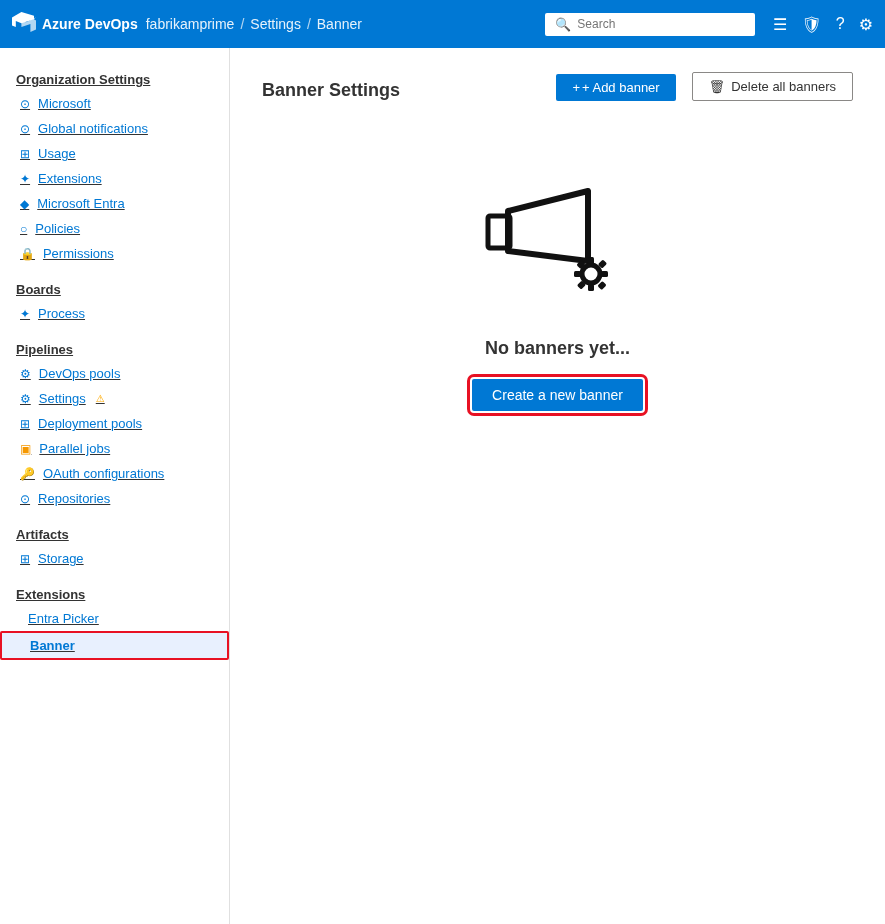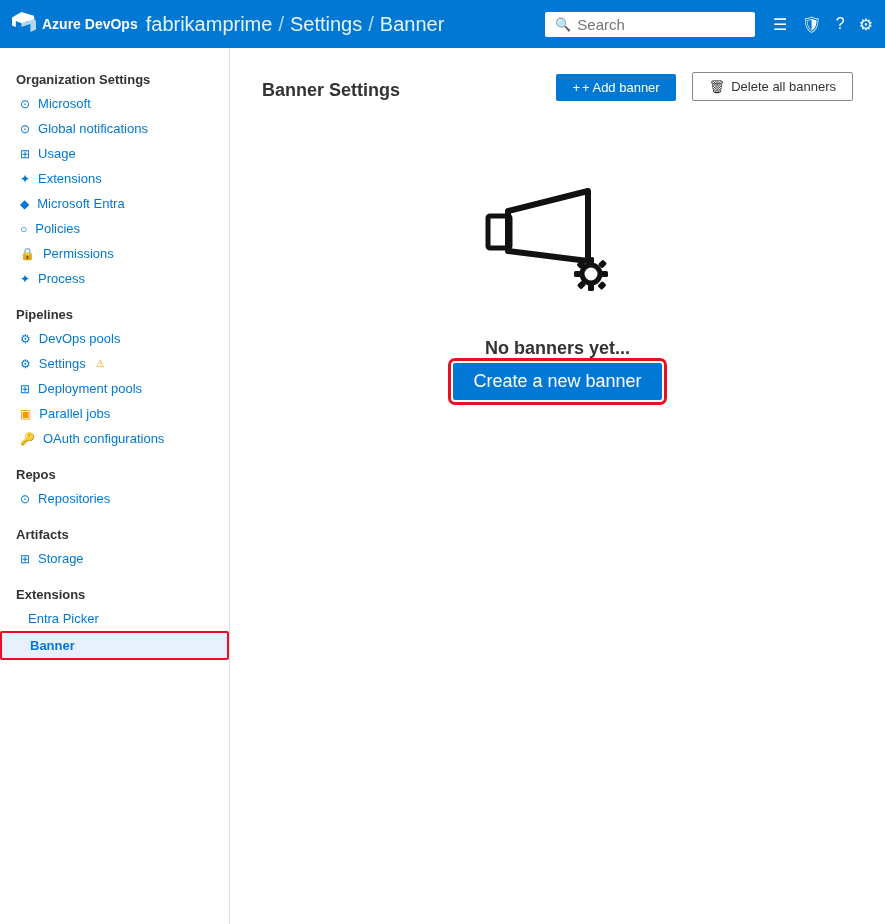--- a/index.html
+++ b/index.html
@@ -5,39 +5,40 @@
     * { box-sizing: border-box; margin: 0; padding: 0; }
     body { font-family: 'Segoe UI', Tahoma, Geneva, Verdana, sans-serif; font-size: 13px; color: #333; background: #fff; display: flex; flex-direction: column; height: 924px; width: 885px; overflow: hidden; }
 
     
     .topnav {
       display: flex; align-items: center; height: 48px;
       background: #0078d4; padding: 0 12px; gap: 8px; flex-shrink: 0;
     }
     .topnav-logo { display: flex; align-items: center; gap: 6px; color: #fff; font-weight: 600; font-size: 14px; }
     .logo-icon { width: 24px; height: 24px; }
-    .topnav-breadcrumb { color: rgba(255,255,255,0.9); font-size: 20px; display: flex; align-items: center; gap: 6px; }
+    .topnav-breadcrumb { color: rgba(255,255,255,0.9); font-size: 14px; display: flex; align-items: center; gap: 6px; }
     .topnav-breadcrumb span { color: rgba(255,255,255,0.7); }
     .topnav-search {
       margin-left: auto; display: flex; align-items: center;
       background: #fff; border-radius: 2px; padding: 4px 10px; gap: 6px;
       width: 210px;
     }
-    .topnav-search input { border: none; outline: none; font-size: 15px; width: 100%; color: #333; }
+    .topnav-search input { border: none; outline: none; font-size: 12px; width: 100%; color: #333; }
     .topnav-icons { display: flex; align-items: center; gap: 14px; margin-left: 10px; }
     .topnav-icon { color: #fff; font-size: 16px; cursor: pointer; }
 
     
     .layout { display: flex; flex: 1; overflow: hidden; }
 
     
     .sidebar {
       width: 230px; flex-shrink: 0; background: #fff;
       border-right: 1px solid #e0e0e0; overflow-y: auto;
       padding: 8px 0;
+      text-decoration: underline;
     }
     .sidebar-section-title {
       font-weight: 700; font-size: 13px; color: #333;
       padding: 10px 16px 4px 16px; margin-top: 6px;
     }
     .sidebar-item {
       display: flex; align-items: center; gap: 8px;
       padding: 5px 16px 5px 20px; cursor: pointer; color: #0078d4;
       font-size: 13px; text-decoration: none;
     }
@@ -62,24 +63,24 @@
       padding: 6px 16px; cursor: pointer; font-size: 13px;
       border-radius: 2px; display: flex; align-items: center; gap: 6px;
     }
 
     
     .empty-state {
       display: flex; flex-direction: column; align-items: center;
       justify-content: center; margin-top: 80px;
     }
     .empty-icon { margin-bottom: 24px; }
-    .empty-title { font-size: 18px; font-weight: 700; color: #333; margin-bottom: 4px; }
+    .empty-title { font-size: 18px; font-weight: 700; color: #333; margin-bottom: 20px; }
     .btn-create-banner {
       background: #0078d4; color: #fff; border: none;
-      padding: 8px 20px; cursor: pointer; font-size: 18px;
+      padding: 8px 20px; cursor: pointer; font-size: 14px;
       border-radius: 2px; outline: 3px solid #e81123; outline-offset: 2px;
     }
 
     
     .sidebar::-webkit-scrollbar { width: 6px; }
     .sidebar::-webkit-scrollbar-track { background: #f0f0f0; }
     .sidebar::-webkit-scrollbar-thumb { background: #c8c8c8; border-radius: 3px; }
   </style>
 </head>
 <body>
@@ -142,20 +143,21 @@
 
       <div class="sidebar-item">
         <span class="sidebar-item-icon">○</span>
         <span>Policies</span>
       </div>
       <div class="sidebar-item">
         <span class="sidebar-item-icon">🔒</span>
         <span>Permissions</span>
       </div>
 
+      <div class="sidebar-section-title">Boards</div>
 
       <div class="sidebar-item">
         <span class="sidebar-item-icon">✦</span>
         <span>Process</span>
       </div>
 
       <div class="sidebar-section-title">Pipelines</div>
 
       <div class="sidebar-item">
         <span class="sidebar-item-icon">⚙</span>
@@ -172,21 +174,20 @@
       </div>
       <div class="sidebar-item">
         <span class="sidebar-item-icon" style="color:#f59700">▣</span>
         <span>Parallel jobs</span>
       </div>
       <div class="sidebar-item">
         <span class="sidebar-item-icon">🔑</span>
         <span>OAuth configurations</span>
       </div>
 
-      <div class="sidebar-section-title">Repos</div>
 
       <div class="sidebar-item">
         <span class="sidebar-item-icon">⊙</span>
         <span>Repositories</span>
       </div>
 
       <div class="sidebar-section-title">Artifacts</div>
 
       <div class="sidebar-item">
         <span class="sidebar-item-icon">⊞</span>

